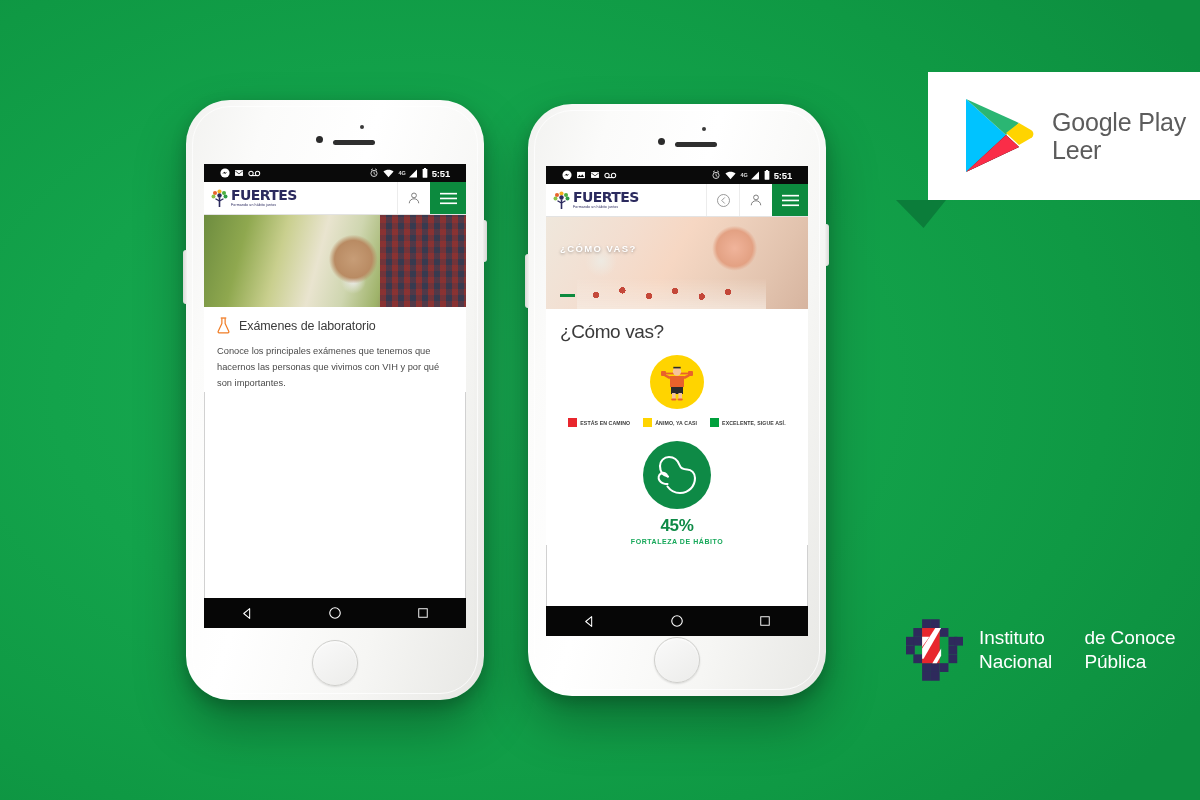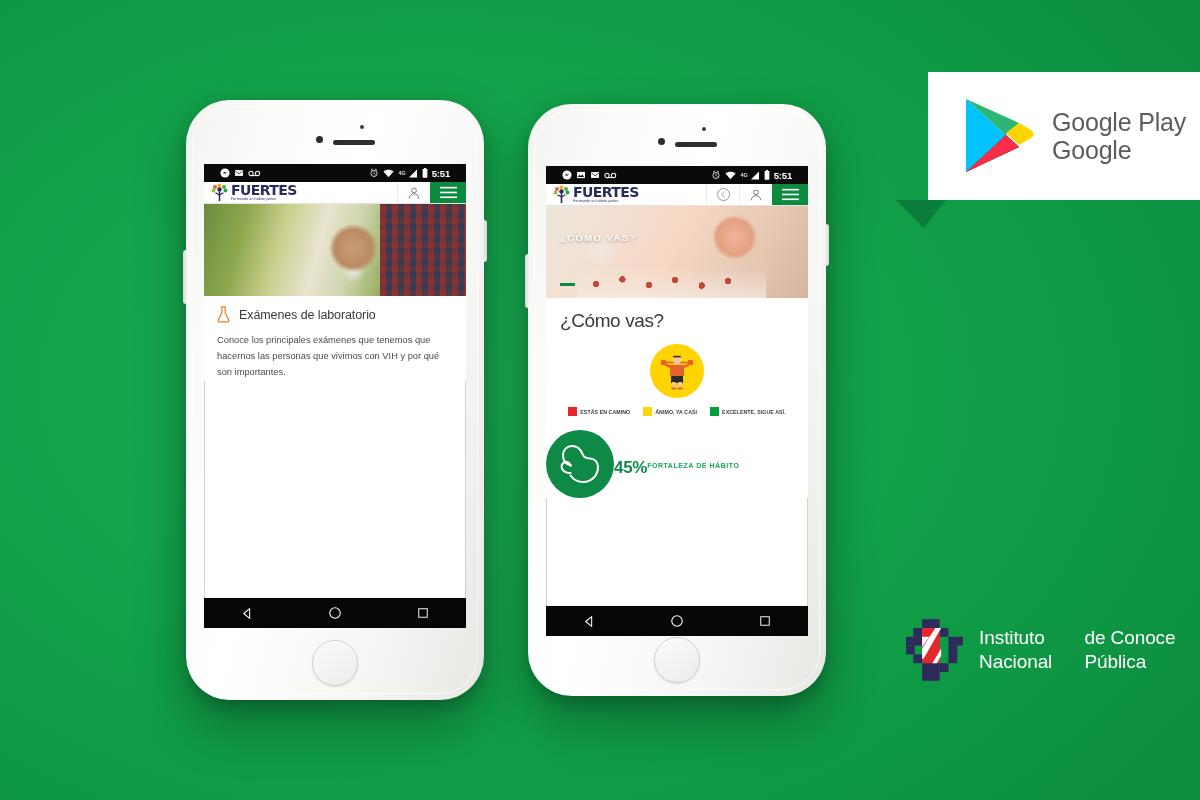--- a/index.html
+++ b/index.html
@@ -63,21 +63,21 @@
     height:18px; background:#0a0a0a; color:#fff;
     display:flex; align-items:center; justify-content:space-between;
     padding:0 16px; font-size:8.5px; font-weight:bold;
   }
   .sb-left, .sb-right { display:flex; align-items:center; gap:4px; }
   .sb-ico { display:block; }
   .sb-time{ font-size:9.5px; letter-spacing:-.2px; }
   .net-label{ font-size:5.5px; opacity:.85; margin-right:-2px; }
 
   
-  .appbar{ height:22px; background:#fff; display:flex; align-items:stretch; border-bottom:1px solid #e3e3e3; }
+  .appbar{ height:33px; background:#fff; display:flex; align-items:stretch; border-bottom:1px solid #e3e3e3; }
   .brand{ display:flex; align-items:center; padding-left:7px; flex:1; gap:3px; }
   .brand-text{ display:flex; flex-direction:column; justify-content:center; line-height:1; }
   .brand-name{ font-family:"DejaVu Sans", sans-serif; font-weight:bold; font-size:14px; color:#2b2a5e; letter-spacing:-.6px; }
   .brand-tag{ font-size:3.6px; color:#2b2a5e; letter-spacing:.1px; margin-top:1.5px; }
   .ab-btn{ width:33px; display:flex; align-items:center; justify-content:center; border-left:1px solid #ececec; }
   .ab-menu{ width:36px; background:#0c8a3e; border-left:none; }
 
   
   .hero{ position:relative; height:92px; overflow:hidden; }
   .hero1{
@@ -135,21 +135,21 @@
   .page-title{ font-size:19px; font-weight:normal; color:#3a3a3a; padding:12px 14px 0; letter-spacing:-.4px; }
   .mood{ display:flex; flex-direction:column; align-items:center; margin-top:12px; }
   .mood-circle{
     width:54px; height:54px; border-radius:50%; background:#ffd400;
     display:flex; align-items:center; justify-content:center;
   }
   .legend{ display:flex; justify-content:center; gap:13px; margin-top:9px; padding:0 8px; }
   .legend-item{ display:flex; align-items:center; gap:3px; }
   .legend-swatch{ width:9px; height:9px; }
   .legend-label{ font-size:5.2px; color:#3a3a3a; font-weight:bold; letter-spacing:.1px; white-space:nowrap; }
-  .strength{ display:flex; flex-direction:row; align-items:center; margin-top:14px; }
+  .strength{ display:flex; flex-direction:column; align-items:center; margin-top:14px; }
   .strength-circle{
     width:68px; height:68px; border-radius:50%; background:#0e8a46;
     display:flex; align-items:center; justify-content:center;
   }
   .strength-pct{ font-size:17px; font-weight:bold; color:#0e8a46; margin-top:7px; letter-spacing:-.3px; }
   .strength-label{ font-size:7px; color:#17a85a; font-weight:bold; letter-spacing:.55px; margin-top:2px; }
 
   
   .navbar{
     position:absolute; left:0; right:0; bottom:0; height:30px; background:#060606;
@@ -450,21 +450,21 @@
 <div id="gp-badge">
   <svg width="74" height="80" viewBox="0 0 74 80">
     <path d="M4 3L44 39 4 76z" fill="#00c3ff"></path>
     <path d="M4 3l40 36 13-12z" fill="#2bb673"></path>
     <path d="M4 76l40-37 13 12z" fill="#f63council"></path>
     <path d="M4 76l40-37 13 12z" fill="#fa2d48"></path>
     <path d="M57 27l12 7c3.2 2 3.2 6 0 8l-12 7-13-12z" fill="#ffd400"></path>
   </svg>
   <div class="gp-text">
     <div class="gp-line">Google Play</div>
-    <div class="gp-line">Google</div>
+    <div class="gp-line">Leer</div>
   </div>
 </div>
 
 <div id="insp">
   <svg width="78" height="84" viewBox="0 0 78 84">
     <g fill="#2e2a5c">
       <rect x="22" y="0" width="12" height="12"></rect>
       <rect x="34" y="0" width="12" height="12"></rect>
       <rect x="10" y="12" width="12" height="12"></rect>
       <rect x="46" y="12" width="12" height="12"></rect>

